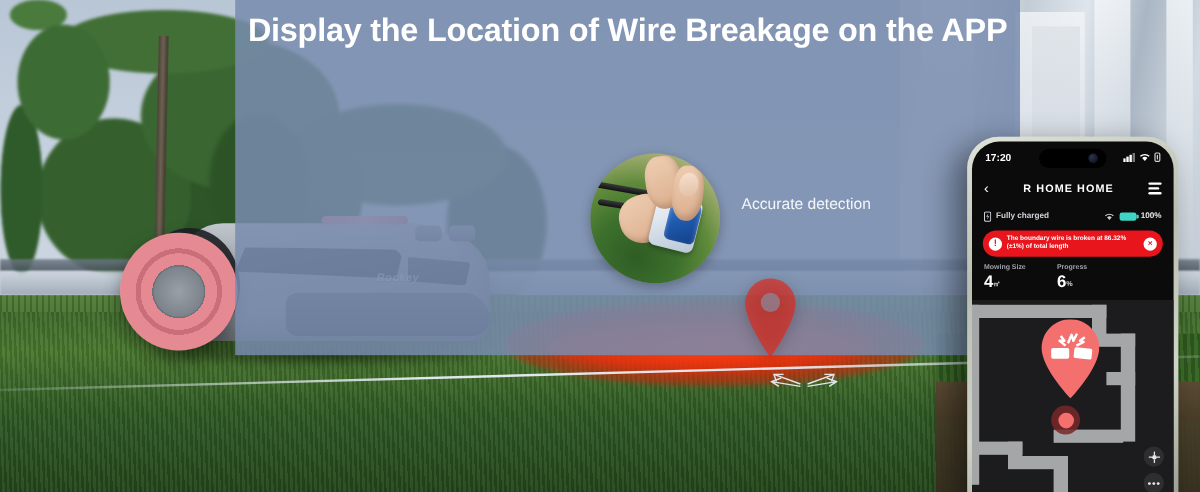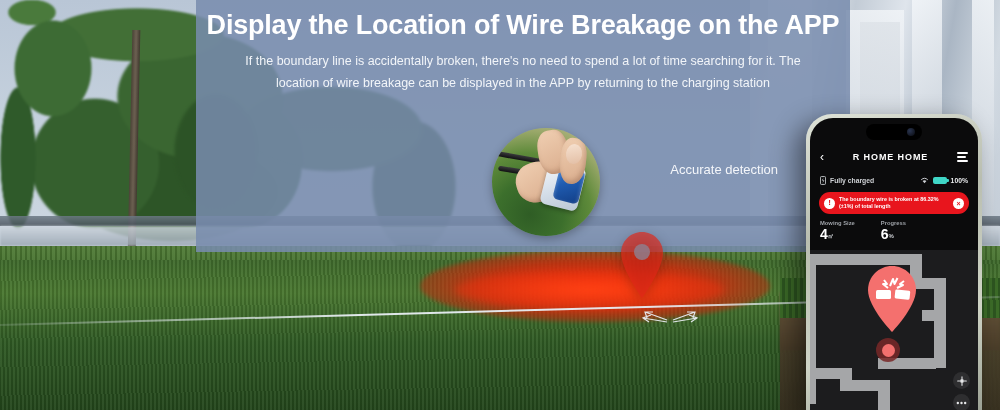--- a/index.html
+++ b/index.html
@@ -176,21 +176,21 @@
     position:absolute; left:38px; top:18px; width:84px; height:96px; border-radius:50%;
     background:radial-gradient(circle,#2b2f34,#17191d); opacity:.9;
   }
   .mower-shadow{
     position:absolute; left:40px; top:112px; width:300px; height:22px; border-radius:50%;
     background:radial-gradient(ellipse,rgba(0,0,0,.5),rgba(0,0,0,0) 72%); filter:blur(3px);
   }
 
   
   .panel{
-    position:absolute; left:196px; top:0; width:654px; height:252px;
+    position:absolute; left:196px; top:0; width:654px; height:296px;
     background:rgba(120,140,174,.86);
   }
   .panel-title{
     position:absolute; left:0; right:0; top:10px; text-align:center;
     font-size:27px; font-weight:700; color:#ffffff; letter-spacing:-.2px;
   }
   .panel-sub{
     position:absolute; left:14px; right:14px; top:50px; text-align:center;
     font-size:12.5px; line-height:22px; color:#f2f5f9; font-weight:400;
   }
@@ -223,21 +223,21 @@
     background:linear-gradient(150deg,#3f7fd0 0%,#1f5bb0 45%,#123e86 100%);
     transform:rotate(14deg); box-shadow:inset 0 2px 4px rgba(255,255,255,.35);
   }
   .ph-wire{ position:absolute; height:5px; border-radius:3px;
     background:linear-gradient(180deg,#3a3a3c,#111113); }
   .pw1{ left:4px; top:28px; width:58px; transform:rotate(10deg); }
   .pw2{ left:6px; top:42px; width:56px; transform:rotate(9deg); }
 
   .photo-label{
     position:absolute; left:618px; top:158px; width:160px;
-    font-size:13px; line-height:23px; color:#f4f6fa;text-align:right;
+    font-size:13px; line-height:23px; color:#f4f6fa;
   }
 
   
   .pin-world{
     position:absolute; left:618px; top:230px; width:48px; height:70px;
     filter:drop-shadow(0 3px 6px rgba(0,0,0,.3));
   }
 
   
   .phone{
@@ -382,27 +382,37 @@
     <svg width="90" height="26" viewBox="0 0 90 26">
       <g stroke="#e9eef4" stroke-width="1.2" fill="none" opacity=".95">
         <path d="M42 14 L20 6 M28 6 L20 6 L22 12"></path>
         <path d="M42 16 L18 12 M26 9 L18 12 L24 16"></path>
         <path d="M48 14 L70 6 M62 6 L70 6 L68 12"></path>
         <path d="M48 16 L72 12 M64 9 L72 12 L66 16"></path>
       </g>
     </svg>
   </div>
 
+  <div class="mower">
+    <div class="mower-shadow"></div>
+    <div class="mower-body"></div>
+    <div class="mower-top"></div>
+    <div class="mower-strip"></div>
+    <div class="mower-window"></div>
+    <div class="mower-window2"></div>
+    <div class="mower-bumper"></div>
+    <div class="bumper-slot bs1"></div>
+    <div class="bumper-slot bs2"></div>
+    <div class="mower-brand">Rockey</div>
+    <div class="wheel-dark"></div>
+    <div class="wheel"></div>
+  </div>
 
   <div class="panel">
     <div class="panel-title">Display the Location of Wire Breakage on the APP</div>
-    <div class="panel-sub">
-      <div>If the boundary line is accidentally broken, there's no need to spend a lot of time searching for it. The</div>
-      <div>location of wire breakage can be displayed in the APP by returning to the charging station</div>
-    </div>
   </div>
 
   <div class="photo">
     <div class="photo-hand"></div>
     <div class="ph-wire pw1"></div>
     <div class="ph-wire pw2"></div>
     <div class="ph-finger phf3"></div>
     <div class="ph-conn"></div>
     <div class="ph-conn-blue"></div>
     <div class="ph-finger phf1"></div>
@@ -417,20 +427,36 @@
   <div class="pin-world">
     <svg width="48" height="70" viewBox="0 0 48 70">
       <path d="M24 2C12.4 2 3 11.4 3 23c0 15.8 21 45 21 45s21-29.2 21-45C45 11.4 35.6 2 24 2z" fill="#e02617" opacity=".68"></path>
       <circle cx="24" cy="22" r="8" fill="#8f7e8c" opacity=".85"></circle>
     </svg>
   </div>
 
   <div class="phone">
     <div class="phone-screen">
 
+      <div class="statusbar">
+        <span>17:20</span>
+        <span class="sb-right">
+          <svg width="10" height="8" viewBox="0 0 10 8">
+            <rect x="0" y="5" width="2" height="3" fill="#fff"></rect>
+              <rect x="2.6" y="3.5" width="2" height="4.5" fill="#fff"></rect>
+            <rect x="5.2" y="2" width="2" height="6" fill="#fff"></rect>
+              <rect x="7.8" y="0.5" width="2" height="7.5" fill="#fff" opacity=".45"></rect>
+          </svg>
+          <svg width="10" height="8" viewBox="0 0 12 9">
+            <path d="M6 8.2 L3.4 5.3a3.8 3.8 0 0 1 5.2 0z" fill="#fff"></path>
+            <path d="M1.6 3.6a6.4 6.4 0 0 1 8.8 0" stroke="#fff" stroke-width="1.3" fill="none"></path>
+          </svg>
+          <span class="batt-sm"></span>
+        </span>
+      </div>
       <div class="notch">
         <span class="notch-cam"></span>
       </div>
 
       <div class="navbar">
         <span class="chev">‹</span>
         <span class="nav-title">R HOME HOME</span>
         <span class="hamb">
             <i></i>
             <i></i>

